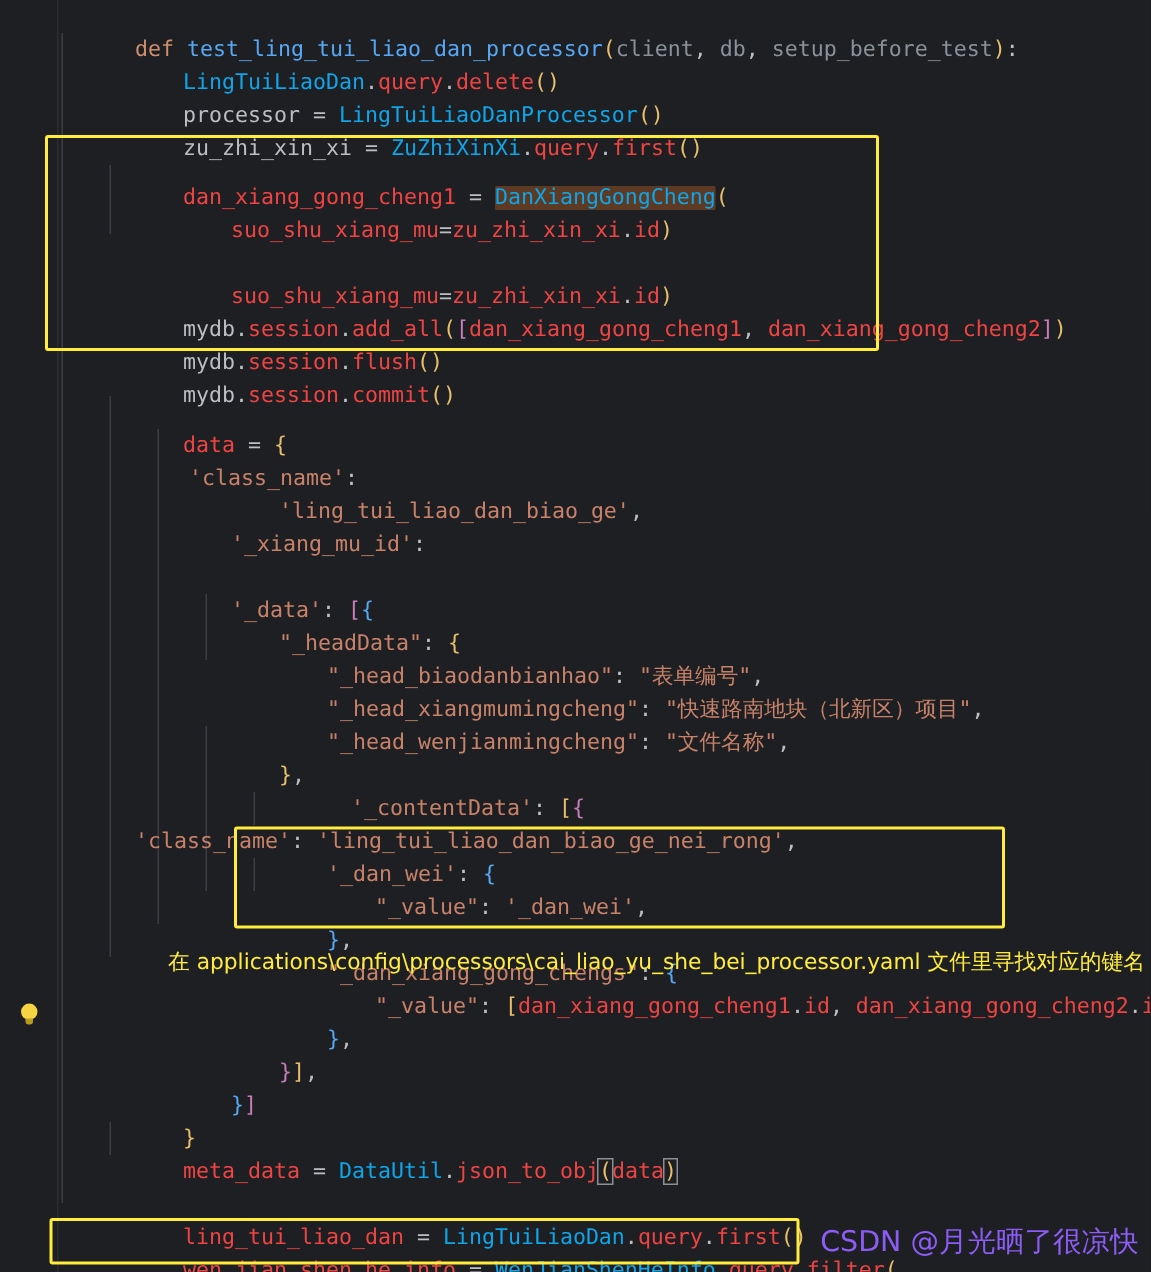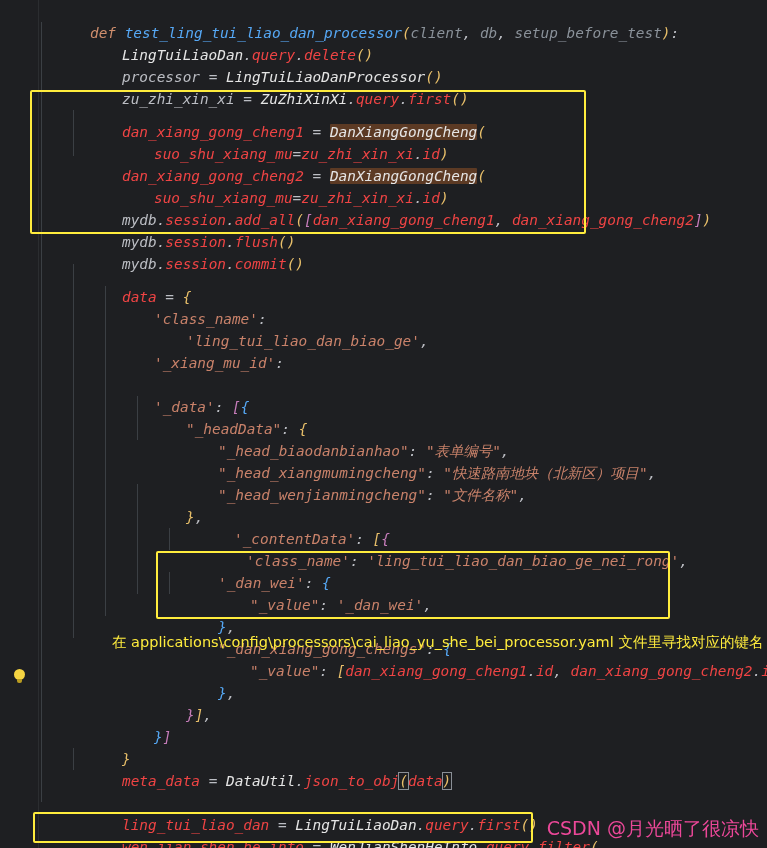--- a/index.html
+++ b/index.html
@@ -43,21 +43,21 @@
     left: 4px; top: 10px;
     width: 5px; height: 4px;
     background: #b99b20;
     border-radius: 0 0 2px 2px;
   }
 
   
   #code {
     position: absolute;
     left: 38px; top: 0;
-    width: 729px; height: 848px; font-style: italic;
+    width: 729px; height: 848px;
   }
   .line {
     position: absolute;
     left: 0;
     height: 22px;
     line-height: 22px;
     white-space: pre;
     font-size: 14.4px;
     letter-spacing: 0px;
     color: #bcbec4;
@@ -66,21 +66,21 @@
   
   .guide {
     position: absolute;
     width: 1px;
     background: #3b3f44;
   }
 
   
   .kw      { color: #cf8e6d; }      
   .fn      { color: #56a8f5; }      
-  .cls     { color: #e5e5e5; }      
+  .cls     { color: #0ea5e9; }      
   .ident   { color: #bcbec4; }
   .param   { color: #8a9199; }      
   .str     { color: #c9826a; }      
   .attr    { color: #ef4444; text-align: center; }
   .p-y     { color: #e8bf6a; }      
   .p-m     { color: #c77dbb; }      
   .p-b     { color: #56a8f5; }
   .op      { color: #bcbec4; }
 
   .hl-usage {
@@ -109,21 +109,21 @@
     font-size: 14.5px;
     line-height: 20px;
     white-space: pre;
   }
 
   
   #watermark {
     position: absolute;
     right: 8px;
     bottom: 8px;
-    color: #ec4899;
+    color: #8b5cf6;
     font-family: "DejaVu Sans", "Liberation Sans", sans-serif;
     font-size: 19px;
     line-height: 24px;
     white-space: pre;
   }
 </style>
 </head>
 <body>
 
 <div id="screen">
@@ -165,23 +165,20 @@
     </div>
 
     <div class="line" style="top:99px; padding-left:32px;">
       <span class="attr">dan_xiang_gong_cheng1</span><span class="op"> = </span><span class="cls hl-usage">DanXiangGongCheng</span><span class="p-y">(</span>
     </div>
 
     <div class="line" style="top:121px; padding-left:64px;">
       <span class="attr">suo_shu_xiang_mu</span><span class="op">=</span><span class="attr">zu_zhi_xin_xi</span><span class="op">.</span><span class="attr">id</span><span class="p-y">)</span>
     </div>
 
-    <div class="line" style="top:143px; padding-left:32px;">
-      <span class="attr">dan_xiang_gong_cheng2</span><span class="op"> = </span><span class="cls hl-usage">DanXiangGongCheng</span><span class="p-y">(</span>
-    </div>
 
     <div class="line" style="top:165px; padding-left:64px;">
       <span class="attr">suo_shu_xiang_mu</span><span class="op">=</span><span class="attr">zu_zhi_xin_xi</span><span class="op">.</span><span class="attr">id</span><span class="p-y">)</span>
     </div>
 
     <div class="line" style="top:187px; padding-left:32px;">
       <span class="ident">mydb</span><span class="op">.</span><span class="attr">session</span><span class="op">.</span><span class="attr">add_all</span><span class="p-y">(</span><span class="p-m">[</span><span class="attr">dan_xiang_gong_cheng1</span><span class="op">, </span><span class="attr">dan_xiang_gong_cheng2</span><span class="p-m">]</span><span class="p-y">)</span>
     </div>
 
     <div class="line" style="top:209px; padding-left:32px;">
@@ -189,21 +186,21 @@
     </div>
 
     <div class="line" style="top:231px; padding-left:32px;">
       <span class="ident">mydb</span><span class="op">.</span><span class="attr">session</span><span class="op">.</span><span class="attr">commit</span><span class="p-y">()</span>
     </div>
 
     <div class="line" style="top:264px; padding-left:32px;">
       <span class="attr">data</span><span class="op"> = </span><span class="p-y">{</span>
     </div>
 
-    <div class="line" style="top:286px; padding-left:64px;">
+    <div class="line" style="top:286px; padding-left:36px;">
       <span class="str">'class_name'</span><span class="op">:</span>
     </div>
 
     <div class="line" style="top:308px; padding-left:96px;">
       <span class="str">'ling_tui_liao_dan_biao_ge'</span><span class="op">,</span>
     </div>
 
     <div class="line" style="top:330px; padding-left:64px;">
       <span class="str">'_xiang_mu_id'</span><span class="op">:</span>
     </div>
@@ -230,21 +227,21 @@
     </div>
 
     <div class="line" style="top:484px; padding-left:96px;">
       <span class="p-y">}</span><span class="op">,</span>
     </div>
 
     <div class="line" style="top:506px; padding-left:96px;margin-left:48px;">
       <span class="str">'_contentData'</span><span class="op">: </span><span class="p-y">[</span><span class="p-m">{</span>
     </div>
 
-    <div class="line" style="top:528px; padding-left:128px;margin-left:28px;">
+    <div class="line" style="top:528px; ">
       <span class="str">'class_name'</span><span class="op">: </span><span class="str">'ling_tui_liao_dan_biao_ge_nei_rong'</span><span class="op">,</span>
     </div>
 
     <div class="line" style="top:550px; padding-left:128px;">
       <span class="str">'_dan_wei'</span><span class="op">: </span><span class="p-b">{</span>
     </div>
 
     <div class="line" style="top:572px; padding-left:160px;">
       <span class="str">"_value"</span><span class="op">: </span><span class="str">'_dan_wei'</span><span class="op">,</span>
     </div>

